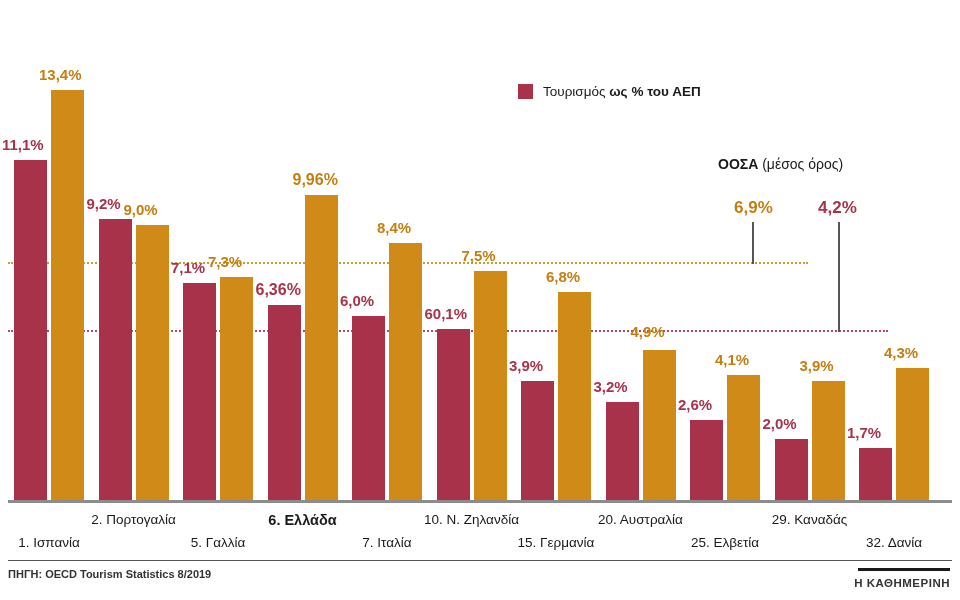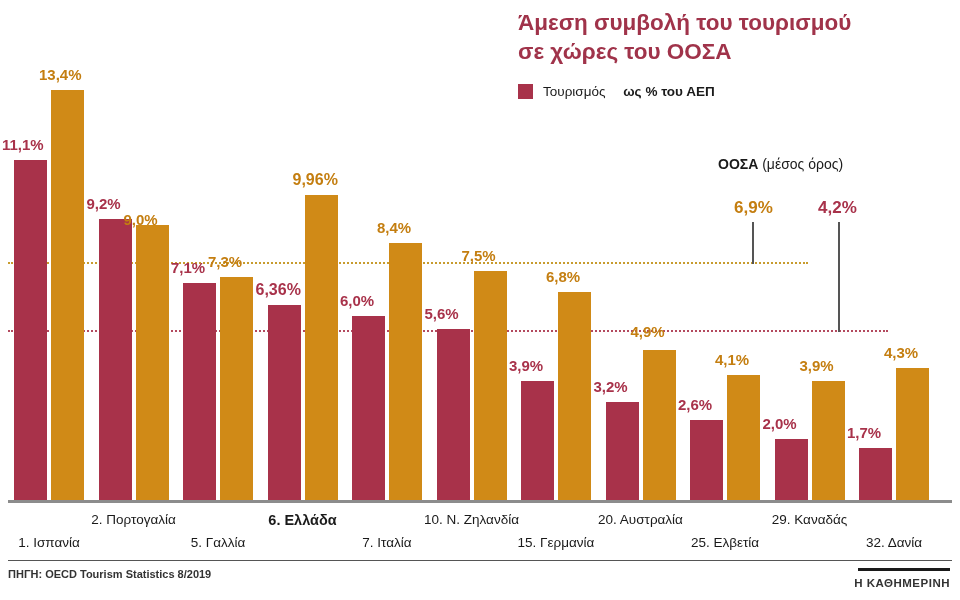--- a/index.html
+++ b/index.html
@@ -21,21 +21,21 @@
     color:#a0334a;
     line-height:29px;
     text-align:left;
   }
 
   
   .legend{position:absolute;left:518px;top:84px;}
   .legend-row{display:flex;align-items:center;margin-bottom:5px;}
   .legend-swatch{width:15px;height:15px;margin-right:10px;flex:0 0 auto;}
   .legend-label{font-size:13.5px;color:#1a1a1a;white-space:nowrap;}
-  .legend-label b{font-weight:bold;margin-left:14px;}
+  .legend-label b{font-weight:bold;}
 
   
   .plot{
     position:absolute;
     left:0;top:0;width:960px;height:600px;
   }
   .baseline{
     position:absolute;
     left:8px;top:500px;width:944px;height:3px;
     background:#8c8c8c;
@@ -98,24 +98,20 @@
   }
   .brand-bar{
     position:absolute;right:10px;top:568px;width:92px;height:3px;background:#1a1a1a;
   }
 </style>
 </head>
 <body>
 
 <div id="chart-root">
 
-  <div class="title">
-    <div>Άμεση συμβολή του τουρισμού</div>
-    <div>σε χώρες του ΟΟΣΑ</div>
-  </div>
 
   <div class="legend">
     <div class="legend-row">
       <span class="legend-swatch" style="background:#a8324a"></span>
       <span class="legend-label"><span>Τουρισμός </span><b>ως % του ΑΕΠ</b></span>
     </div>
   </div>
 
   <div class="plot">
 
@@ -125,35 +121,35 @@
     <div class="baseline"></div>
 
     <div id="bars-layer">
         <div class="bar gdp" style="left: 14px; width: 33px; height: 339.627px; bottom: 100px;"></div>
         <div class="bar-label gdp" style="left: 2px; width: 57px; top: 136.373px;">11,1%</div>
         <div class="bar emp" style="left: 51px; width: 33px; height: 410px; bottom: 100px;"></div>
         <div class="bar-label emp" style="left: 39px; width: 57px; top: 66px;">13,4%</div>
         <div class="bar gdp" style="left: 98.5px; width: 33px; height: 281.493px; bottom: 100px;"></div>
         <div class="bar-label gdp" style="left: 86.5px; width: 57px; top: 194.507px;">9,2%</div>
         <div class="bar emp" style="left: 135.5px; width: 33px; height: 275.373px; bottom: 100px;"></div>
-        <div class="bar-label emp" style="left: 123.5px; width: 57px; top: 200.627px; margin-top: 10px;">9,0%</div>
+        <div class="bar-label emp" style="left: 123.5px; width: 57px; top: 200.627px;">9,0%</div>
         <div class="bar gdp" style="left: 183px; width: 33px; height: 217.239px; bottom: 100px;"></div>
         <div class="bar-label gdp" style="left: 171px; width: 57px; top: 258.761px;">7,1%</div>
         <div class="bar emp" style="left: 220px; width: 33px; height: 223.358px; bottom: 100px;"></div>
         <div class="bar-label emp" style="left: 208px; width: 57px; top: 252.642px;">7,3%</div>
         <div class="bar gdp" style="left: 267.5px; width: 33px; height: 194.597px; bottom: 100px;"></div>
         <div class="bar-label gdp hl" style="left: 255.5px; width: 57px; top: 281.403px;">6,36%</div>
         <div class="bar emp" style="left: 304.5px; width: 33px; height: 304.746px; bottom: 100px;"></div>
         <div class="bar-label emp hl" style="left: 292.5px; width: 57px; top: 171.254px;">9,96%</div>
         <div class="bar gdp" style="left: 352px; width: 33px; height: 183.582px; bottom: 100px;"></div>
         <div class="bar-label gdp" style="left: 340px; width: 57px; top: 292.418px;">6,0%</div>
         <div class="bar emp" style="left: 389px; width: 33px; height: 257.015px; bottom: 100px;"></div>
         <div class="bar-label emp" style="left: 377px; width: 57px; top: 218.985px;">8,4%</div>
         <div class="bar gdp" style="left: 436.5px; width: 33px; height: 171.343px; bottom: 100px;"></div>
-        <div class="bar-label gdp" style="left: 424.5px; width: 57px; top: 304.657px;">5,6%</div>
+        <div class="bar-label gdp" style="left: 424.5px; width: 57px; top: 304.657px;">60,1%</div>
         <div class="bar emp" style="left: 473.5px; width: 33px; height: 229.478px; bottom: 100px;"></div>
         <div class="bar-label emp" style="left: 461.5px; width: 57px; top: 246.522px;">7,5%</div>
         <div class="bar gdp" style="left: 521px; width: 33px; height: 119.328px; bottom: 100px;"></div>
         <div class="bar-label gdp" style="left: 509px; width: 57px; top: 356.672px;">3,9%</div>
         <div class="bar emp" style="left: 558px; width: 33px; height: 208.06px; bottom: 100px;"></div>
         <div class="bar-label emp" style="left: 546px; width: 57px; top: 267.94px;">6,8%</div>
         <div class="bar gdp" style="left: 605.5px; width: 33px; height: 97.9104px; bottom: 100px;"></div>
         <div class="bar-label gdp" style="left: 593.5px; width: 57px; top: 378.09px;">3,2%</div>
         <div class="bar emp" style="left: 642.5px; width: 33px; height: 149.925px; bottom: 100px;"></div>
         <div class="bar-label emp" style="left: 630.5px; width: 57px; top: 323px;">4,9%</div>

